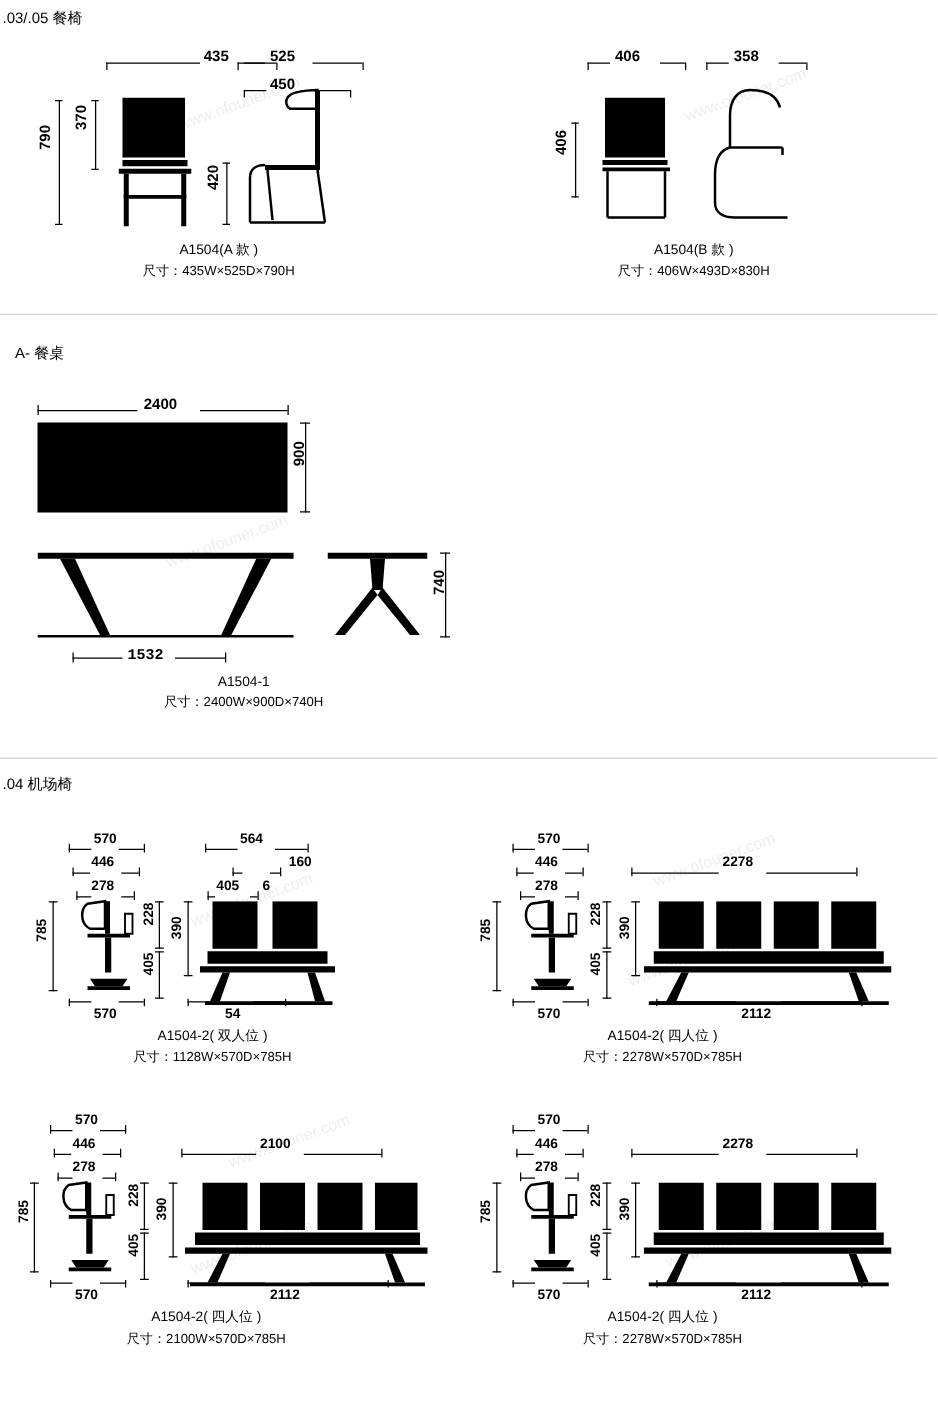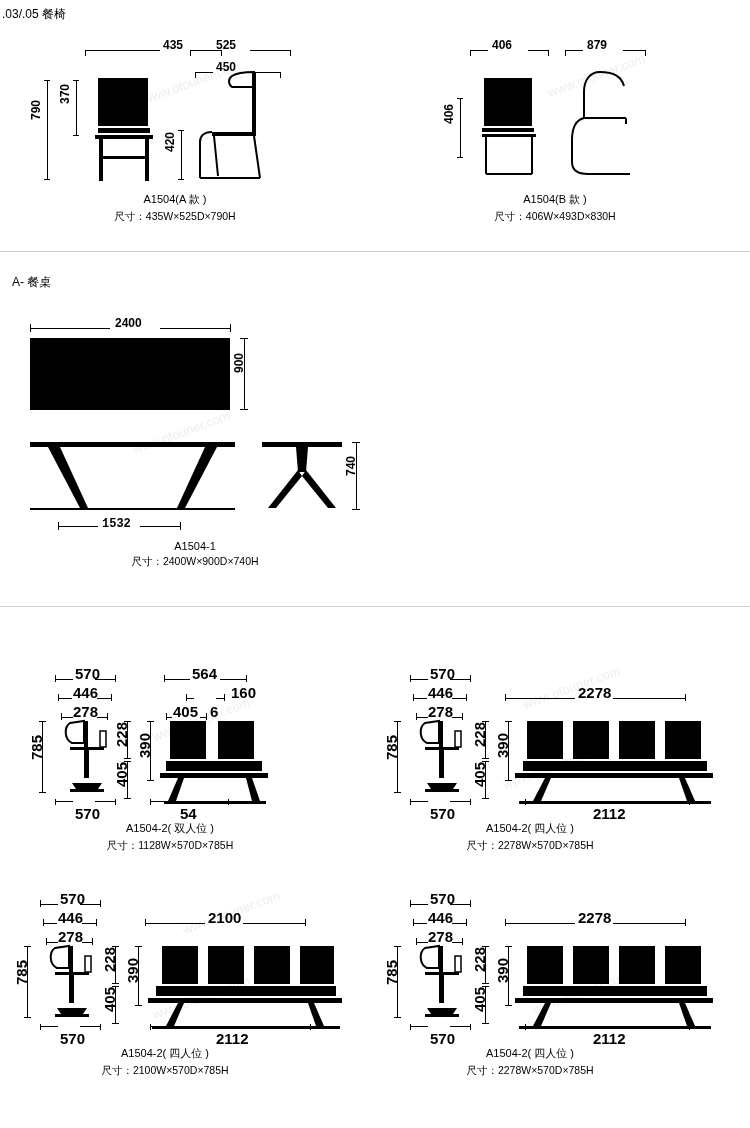--- a/index.html
+++ b/index.html
@@ -16,21 +16,21 @@
   .sec-title {
     font-size:12px;
     padding:6px 0 4px 2px;
     color:#000;
   }
   .divider { border-top:1px solid #cfcfcf; width:100%; }
   .caption { text-align:center; font-size:11px; color:#000; }
   .caption .code { margin-bottom:3px; }
   .caption .dim { font-size:10.5px; }
   .dimtext { font-size:12px; font-weight:bold; }
-  .dimtext.small { font-size:15px; }
+  .dimtext.small { font-size:11px; }
   .vert { writing-mode:vertical-rl; transform:rotate(180deg); }
   .wm {
     position:absolute;
     color:#eeeeee;
     font-size:13px;
     transform:rotate(-20deg);
     white-space:nowrap;
     pointer-events:none;
     font-family:"Liberation Sans", sans-serif;
   }
@@ -136,21 +136,21 @@
       <div class="line-h" style="left:58px; top:18px; width:20px;"></div>
       <div class="dimtext" style="position:absolute; left:22px; top:6px;">406</div>
       <div class="line-v" style="left:0; top:18px; height:6px;"></div>
       <div class="line-v" style="left:78px; top:18px; height:6px;"></div>
     </div>
   </div>
   <div class="grp" style="left:565px; top:32px; width:160px;">
     <div style="position:relative; height:22px;">
       <div class="line-h" style="left:0; top:18px; width:18px;"></div>
       <div class="line-h" style="left:58px; top:18px; width:22px;"></div>
-      <div class="dimtext" style="position:absolute; left:22px; top:6px;">879</div>
+      <div class="dimtext" style="position:absolute; left:22px; top:6px;">358</div>
       <div class="line-v" style="left:0; top:18px; height:6px;"></div>
       <div class="line-v" style="left:80px; top:18px; height:6px;"></div>
     </div>
   </div>
   <div class="grp" style="left:446px; top:98px; height:60px;">
     <div class="line-v" style="left:14px; top:0; height:60px;"></div>
     <div class="line-h" style="left:11px; top:0; width:6px;"></div>
     <div class="line-h" style="left:11px; top:59px; width:6px;"></div>
     <div class="dimtext vert" style="position:absolute; left:-4px; top:6px;">406</div>
   </div>
@@ -243,20 +243,21 @@
 
   <div class="caption" style="position:absolute; left:80px; top:288px; width:230px;">
     <div class="code">A1504-1</div>
     <div class="dim">尺寸：2400W×900D×740H</div>
   </div>
 
   <div class="divider" style="position:absolute; left:0; top:354px;"></div>
 </div>
 
 <div class="section" style="position:absolute; left:0; top:607px; width:750px; height:521px;">
+  <div class="sec-title" style="padding-top:12px;">.04 机场椅</div>
 
   <div class="grp" style="left:0; top:48px; width:375px; height:200px;">
 
     <div class="grp" style="left:55px; top:8px; width:110px;">
       <div style="position:relative; height:19px;">
         <div class="line-h" style="left:0; top:16px; width:18px;"></div>
         <div class="line-h" style="left:40px; top:16px; width:20px;"></div>
         <div class="dimtext small" style="position:absolute; left:20px; top:2px;">570</div>
         <div class="line-v" style="left:0; top:12px; height:7px;"></div>
         <div class="line-v" style="left:60px; top:12px; height:7px;"></div>

